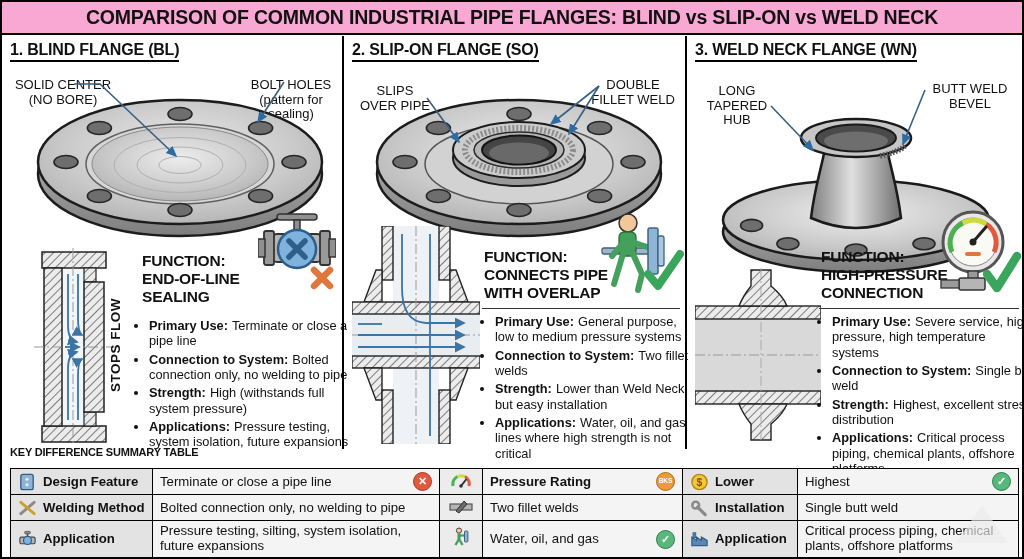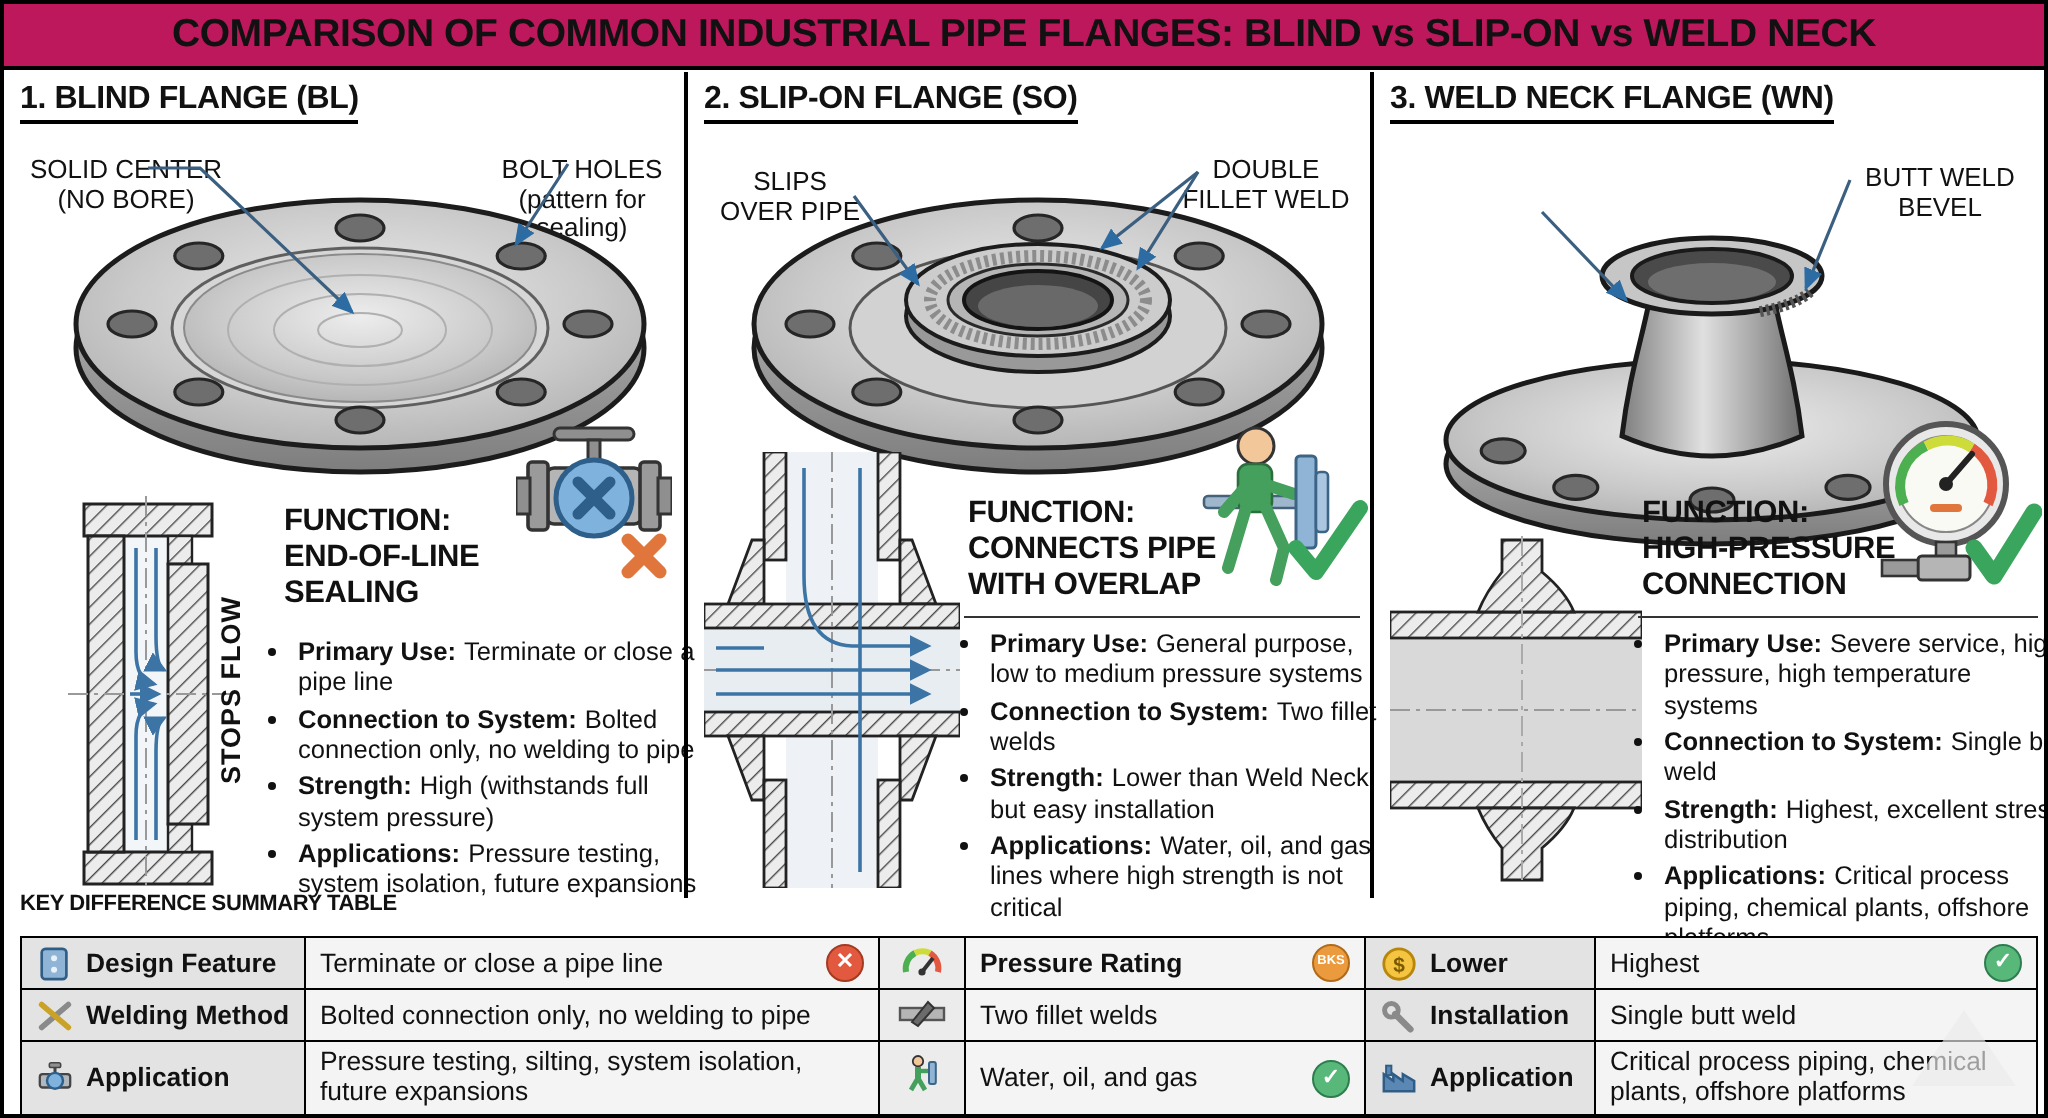--- a/index.html
+++ b/index.html
@@ -1,19 +1,19 @@
 <!DOCTYPE html>
 <html><head>
 <meta charset="utf-8">
 <style>
   html,body{margin:0;padding:0;background:#666;}
   .frame{position:relative;width:1024px;height:559px;background:#fff;border:2px solid #000;
          box-sizing:border-box;font-family:"Liberation Sans",sans-serif;color:#111;overflow:hidden;margin:0 auto;}
   .title-bar{position:absolute;top:0;left:0;right:0;height:31px;line-height:31px;text-align:center;
-             font-weight:bold;font-size:19.5px;letter-spacing:-0.2px;border-bottom:2.5px solid #000;background:#be185d;}
+             font-weight:bold;font-size:19.5px;letter-spacing:-0.2px;border-bottom:2.5px solid #000;background:#f9a8d4;}
   .col{position:absolute;top:34px;height:413px;box-sizing:border-box;}
   .c1{left:0;width:340px;}
   .c2{left:340px;width:395px;border-left:2.5px solid #000;}
   .c3{left:683px;width:339px;border-left:2.5px solid #000;}
   .col-heading{position:absolute;top:5px;left:8px;font-size:16px;font-weight:bold;letter-spacing:-0.2px;
                border-bottom:2.5px solid #000;padding-bottom:1px;}
   .pre{white-space:pre-line;}
   .fig-label{position:absolute;font-size:13px;line-height:1.12;text-align:center;}
   .c1 .label-left{left:0px;top:42px;width:122px;}
   .c1 .label-right{left:243px;top:42px;width:92px;}
@@ -287,20 +287,23 @@
     <ul class="bullets">
       <li><b>Primary Use:</b><span>General purpose, low to medium pressure systems</span></li>
       <li><b>Connection to System:</b><span>Two fillet welds</span></li>
       <li><b>Strength:</b><span>Lower than Weld Neck, but easy installation</span></li>
       <li><b>Applications:</b><span>Water, oil, and gas lines where high strength is not critical</span></li>
     </ul>
   </div>
 
   <div class="col c3">
     <div class="col-heading">3. WELD NECK FLANGE (WN)</div>
+    <div class="fig-label label-left pre">LONG
+TAPERED
+HUB</div>
     <div class="fig-label label-right pre">BUTT WELD
 BEVEL</div>
 
     <svg class="flange-svg" width="295" height="212" viewBox="0 0 295 212">
       <defs>
         <radialGradient id="wnFace" cx="0.5" cy="0.42" r="0.75">
           <stop offset="0" stop-color="#ededed"></stop>
             <stop offset="0.55" stop-color="#c9c9c9"></stop>
             <stop offset="1" stop-color="#a3a3a3"></stop>
         </radialGradient>

